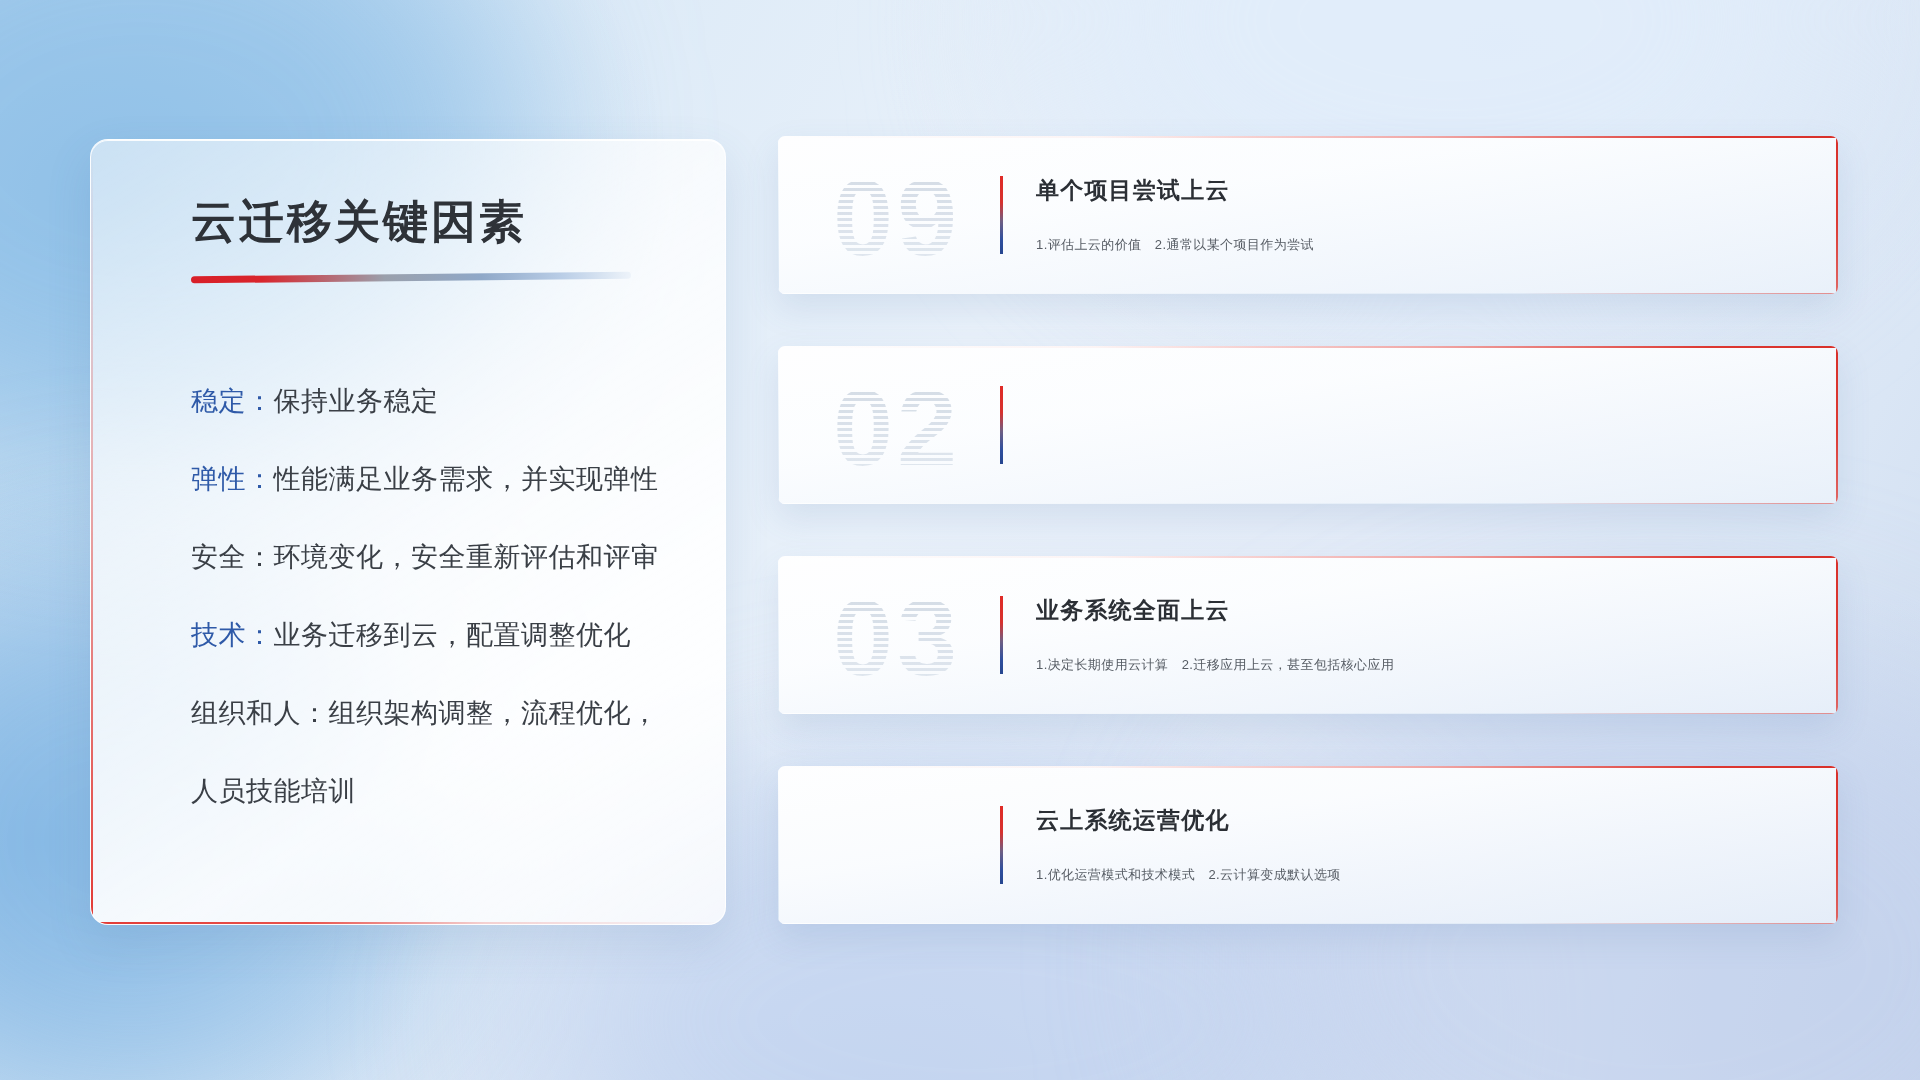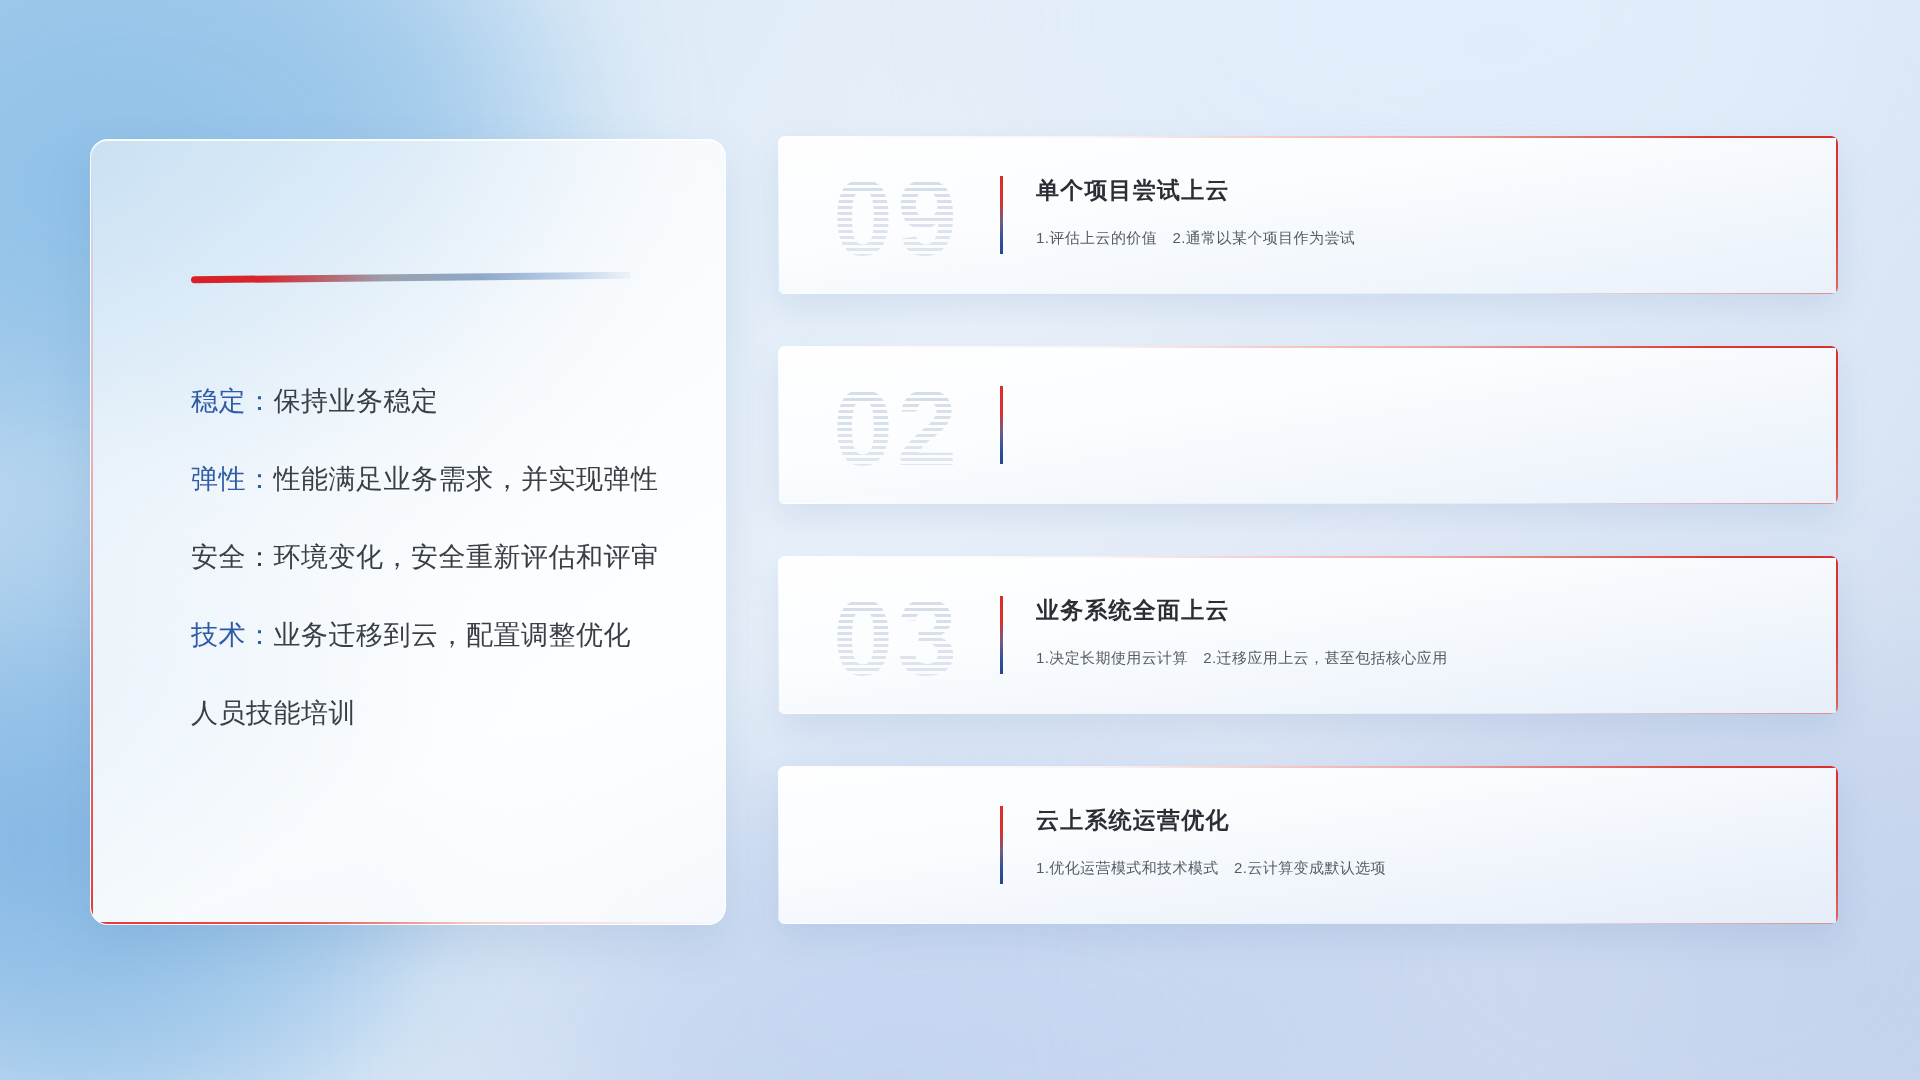--- a/index.html
+++ b/index.html
@@ -113,55 +113,59 @@
     position:absolute; left:222px; top:40px; width:3px; height:78px;
     background:linear-gradient(180deg,#e02b26 0%, #d6322f 34%, #6f5f84 58%, #2f4f9e 82%, #26468f 100%);
   }
 
   .rc-body { position:absolute; left:258px; top:32px; right:28px; }
   .rc-title {
     font-size:23px; font-weight:700; color:#2b2f35; letter-spacing:1.2px;
     line-height:44px; white-space:nowrap;
   }
   .rc-desc {
-    margin-top:13px; font-size:15px; color:#565c64; letter-spacing:0.4px;
+    margin-top:20px; font-size:13px; color:#565c64; letter-spacing:0.4px;
     line-height:26px; white-space:pre; font-weight:400;
   }
 </style>
 </head>
 <body>
 
 <div class="blob b1"></div>
 <div class="blob b2"></div>
 <div class="blob b3"></div>
 <div class="blob b4"></div>
 <div class="blob b5"></div>
 
 <div class="stage">
 
   <section class="left-card">
+    <h1 class="lc-title">云迁移关键因素</h1>
     <div class="lc-rule"></div>
     <div class="lc-list">
 
       <div class="lc-row">
         <span class="key">稳定：</span><span>保持业务稳定</span>
       </div>
 
       <div class="lc-row">
         <span class="key">弹性：</span><span>性能满足业务需求，并实现弹性</span>
       </div>
 
       <div class="lc-row">
         <span class="key plain">安全：</span><span>环境变化，安全重新评估和评审</span>
       </div>
 
       <div class="lc-row">
         <span class="key">技术：</span><span>业务迁移到云，配置调整优化</span>
       </div>
 
+      <div class="lc-row">
+        <span class="key plain">组织和人：</span><span>组织架构调整，流程优化，</span>
+      </div>
 
       <div class="lc-row cont">
         <span class="key plain"></span><span>人员技能培训</span>
       </div>
 
     </div>
   </section>
 
   <div class="right-col">
 

